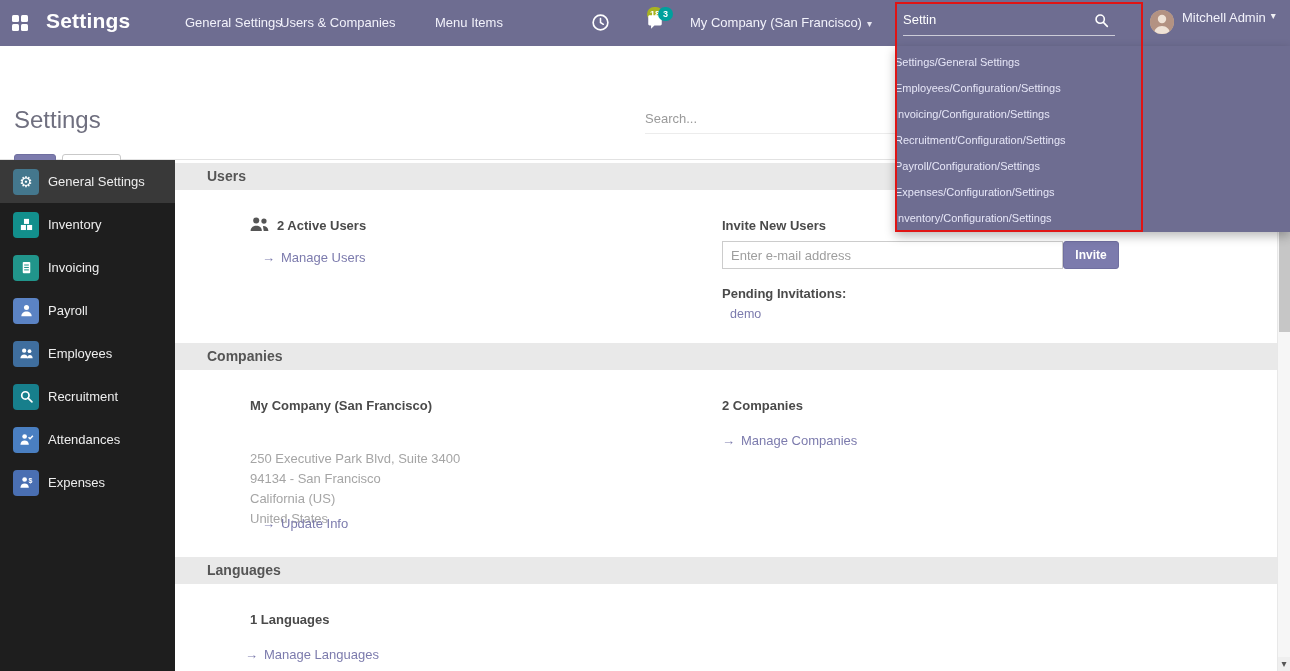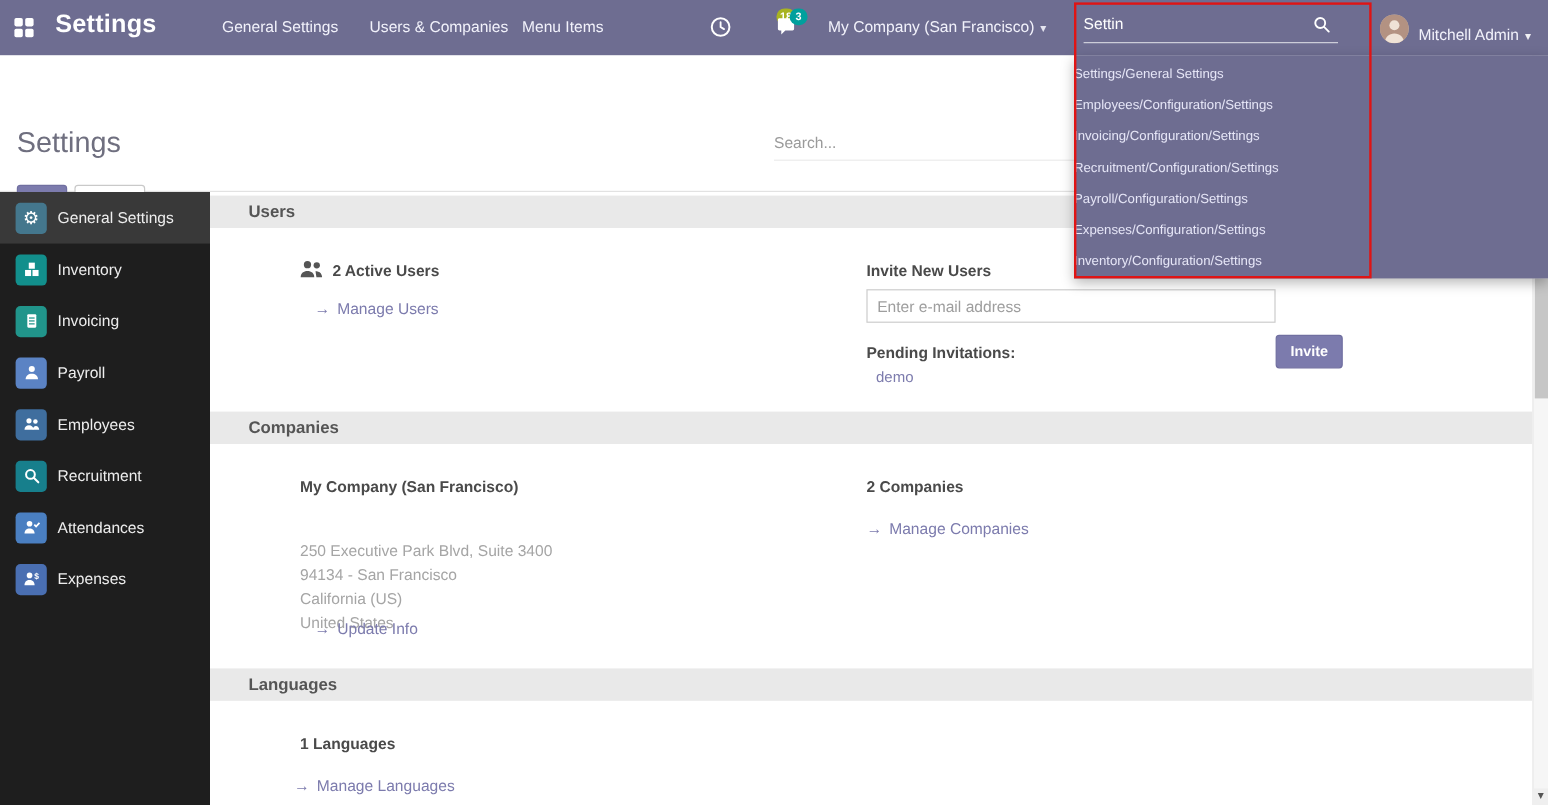--- a/index.html
+++ b/index.html
@@ -12,42 +12,42 @@
   }
   
   .navbar {
     position:absolute; left:0; top:0; width:1290px; height:46px;
     background:#6e6d91; color:#fff; z-index:10;
   }
   .navbar > div { position:absolute; }
   .apps-btn { left:11px; top:14px; width:18px; height:18px; cursor:pointer; }
   .brand { left:46px; top:9px; font-size:21px; font-weight:600; letter-spacing:.2px; }
   .nav-item { top:15px; font-size:13px; color:#f2f2fb; cursor:pointer; white-space:nowrap; }
-  .nav-item.n0 { left:185px; } .nav-item.n1 { left:308px; } .nav-item.n2 { left:435px; }
+  .nav-item.n0 { left:185px; } .nav-item.n1 { left:280px; } .nav-item.n2 { left:435px; }
   .systray-icon { top:13px; width:20px; height:20px; cursor:pointer; }
   .sys-activity { left:591px; } .sys-chat { left:646px; }
   .badge {
     position:absolute; top:-6px; left:12px; min-width:15px; height:14px;
     border-radius:8px; font-size:9px; line-height:14px; padding:0 3px;
     color:#fff; text-align:center; font-weight:bold;
   }
   .badge.activity { background:#a8b321;margin-left:44px; }
   .badge.message  { background:#00a09d; }
   .company-menu { left:690px; top:15px; font-size:13px; color:#f2f2fb; cursor:pointer; white-space:nowrap; }
   .caret { font-size:10px; margin-left:5px; opacity:.9; }
   .nav-search {
     left:903px; top:5px; width:212px; height:31px;
     border-bottom:1px solid rgba(255,255,255,.65); z-index:35;
   }
   .nav-search input {
     width:180px; height:28px; background:transparent; border:none; outline:none;
     color:#fff; font-size:13px; font-family:"Liberation Sans",sans-serif;
   }
   .nav-search .mag { position:absolute; right:6px; top:8px; }
-  .user-menu { left:1150px; top:10px; height:26px; cursor:pointer; display:flex; align-items:flex-end; }
+  .user-menu { left:1150px; top:10px; height:26px; cursor:pointer; display:flex; align-items:flex-start; }
   .avatar { width:24px; height:24px; border-radius:50%; background:#c9b7a8; overflow:hidden; margin-right:8px; }
   .user-name { font-size:13px; color:#f2f2fb; }
   
   .search-dropdown {
     position:absolute; left:895px; top:46px; width:395px; height:186px;
     background:#6e6d91; z-index:20; padding-top:3px;
     box-shadow:0 4px 10px rgba(0,0,0,.28);
   }
   .result {
     height:26px; line-height:26px; 
@@ -99,21 +99,21 @@
   .muted-line { font-size:13px; color:#a5a5a5; white-space:nowrap;margin-top:28px; }
   .invite-input {
     left:547px; top:81px; width:341px; height:28px; border:1px solid #ccc;
     padding:0 8px; font-size:13px; color:#555; outline:none;
     font-family:"Liberation Sans",sans-serif;
   }
   .invite-input::placeholder { color:#9e9e9e; }
   .invite-btn {
     left:888px; top:81px; width:56px; height:28px; background:#7c7bad;
     border:1px solid #706fa0; border-radius:3px; color:#fff; font-size:12px;
-    font-weight:bold; cursor:pointer; font-family:"Liberation Sans",sans-serif;margin-top:38px;
+    font-weight:bold; cursor:pointer; font-family:"Liberation Sans",sans-serif;
   }
   .tag-demo { font-size:12.5px; color:#7c7bad; cursor:pointer; }
   
   .scrollbar {
     position:absolute; right:0; top:46px; width:13px; height:625px;
     background:#f6f6f6; border-left:1px solid #e8e8e8; z-index:5;
   }
   .sb-thumb { position:absolute; top:186px; left:1px; width:11px; height:100px; background:#c6c6c6; cursor:pointer; }
   .sb-down {
     position:absolute; bottom:0; left:0; width:12px; height:14px; background:#efefef;

